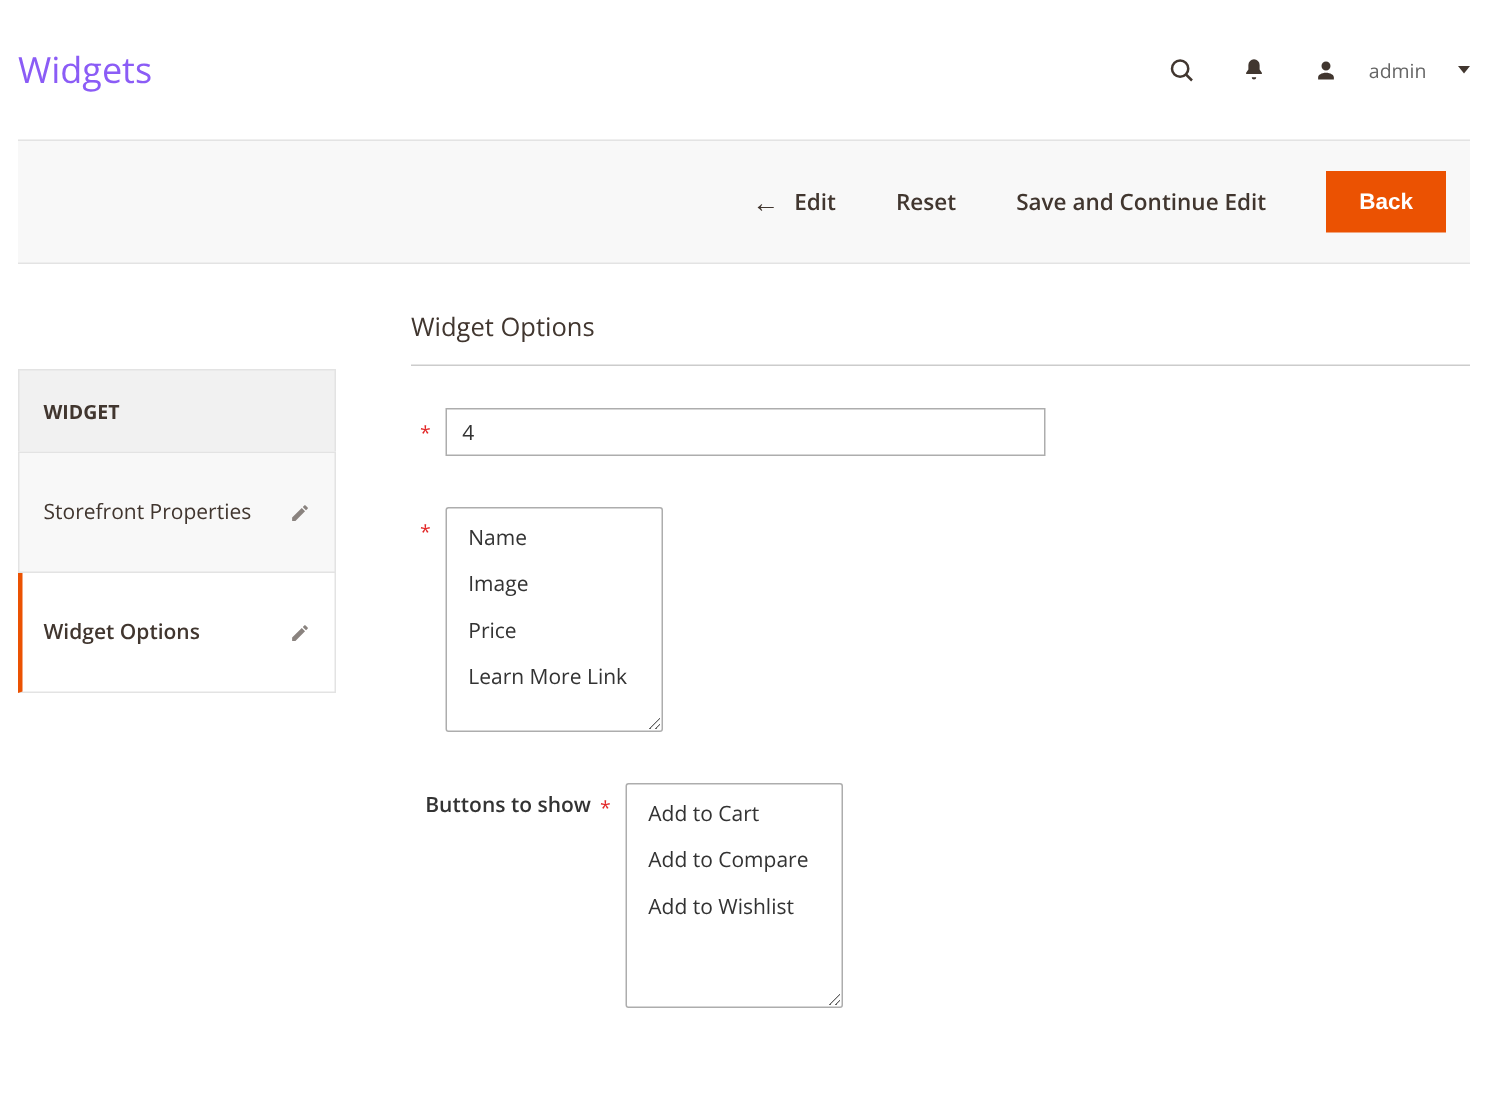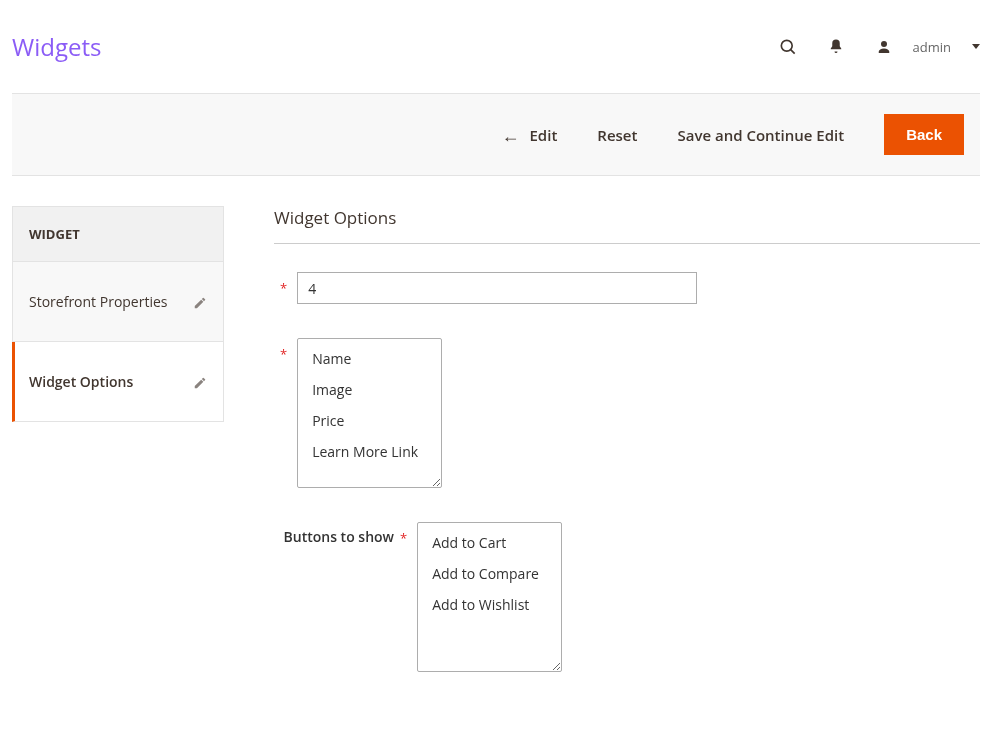--- a/index.html
+++ b/index.html
@@ -103,20 +103,21 @@
     }
     .side-title {
       background: #f1f1f1;
       border: 1px solid #e3e3e3;
       border-bottom: none;
       padding: 18px 16px;
       font-size: 13px;
       font-weight: 700;
       color: #41362f;
       text-transform: uppercase;
+      margin-top: 40px;
     }
     .side-item {
       border: 1px solid #e3e3e3;
       background: #f8f8f8;
       padding: 30px 16px;
       font-size: 14px;
       display: flex;
       align-items: center;
       justify-content: space-between;
       cursor: pointer;

